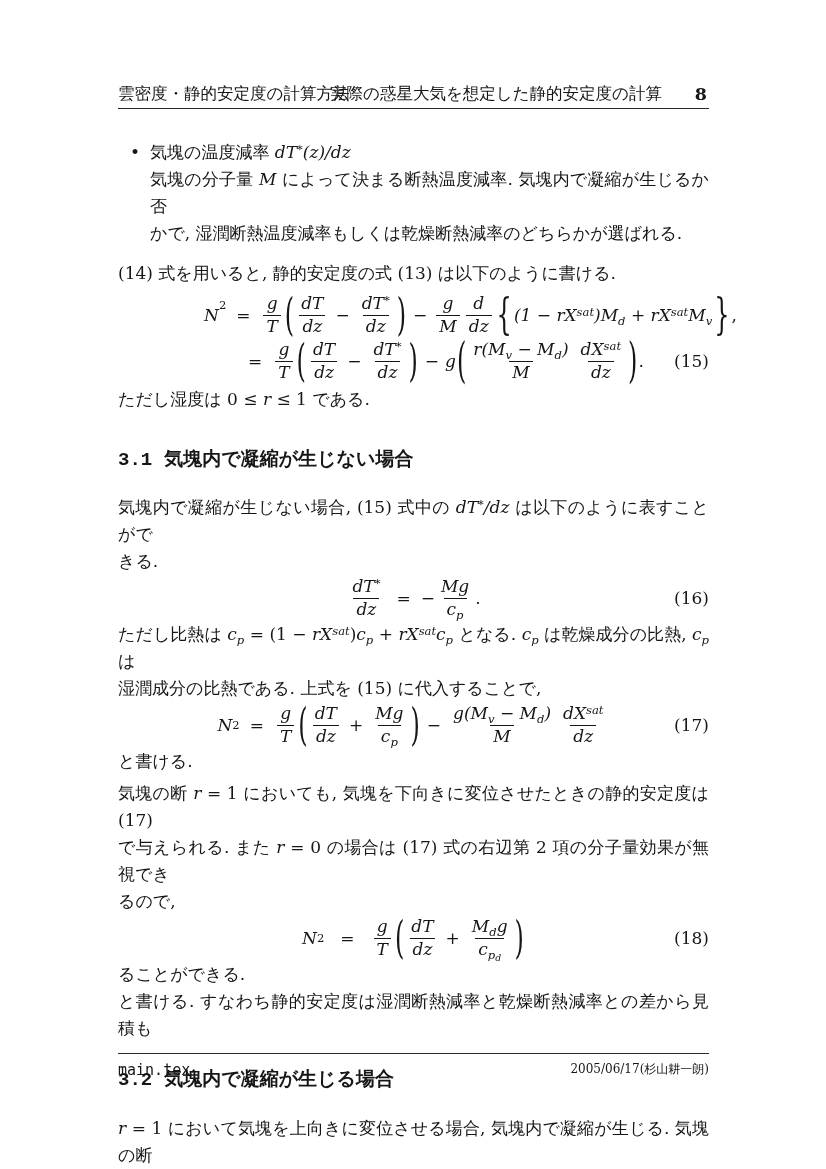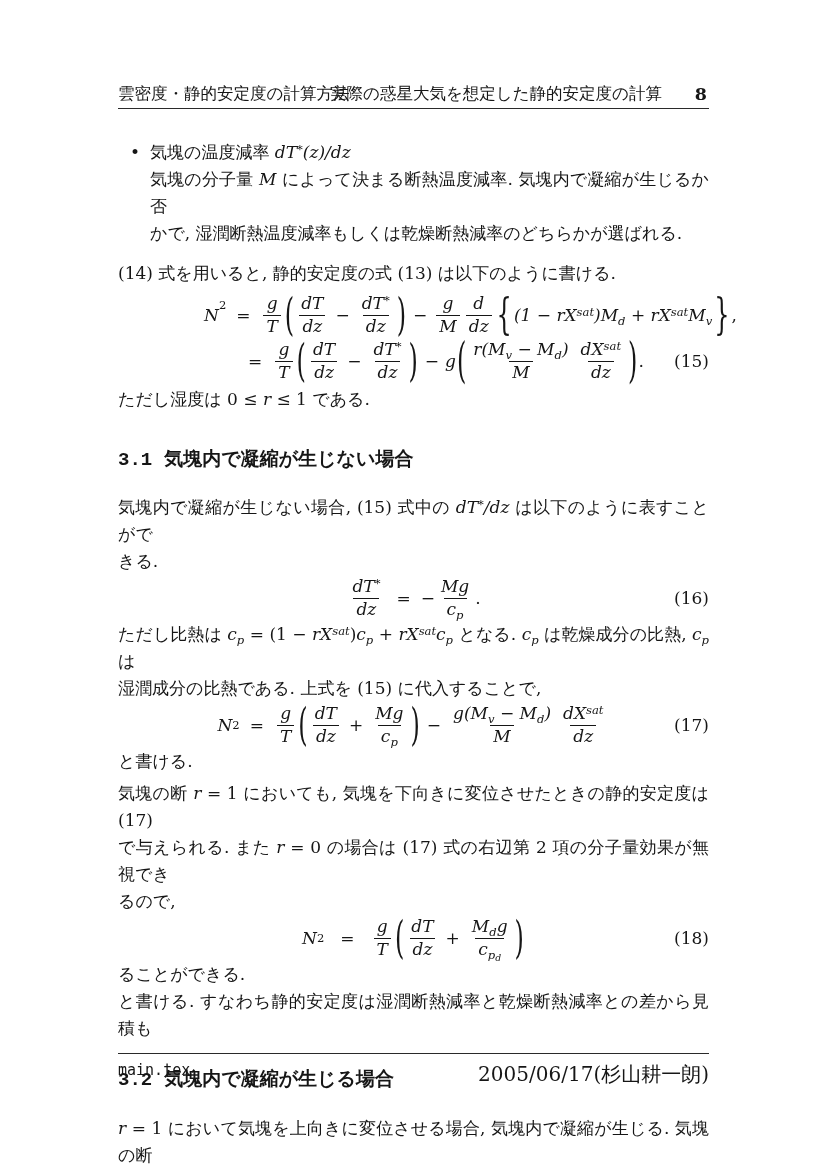--- a/index.html
+++ b/index.html
@@ -72,21 +72,21 @@
   .bp-tall { transform:scaleY(2.05); }
   .bb { display:inline-block; font-style:normal; line-height:1;
         font-size:24px; transform:scaleY(1.8); transform-origin:center; margin:0 2px; }
   .run { white-space:nowrap; }
 
   
   .footer { position:absolute; left:118px; top:1053px; width:591px;
             border-top:1.5px solid #2a2a2a; padding-top:7px;
             display:flex; justify-content:space-between; }
   .f-left { font-family:"DejaVu Sans Mono","Liberation Mono",monospace; font-size:15px; }
-  .f-right { font-size:20px; }
+  .f-right { font-size:12px; }
 </style>
 </head>
 <body>
 
 <div class="page">
   <div class="content">
 
     <div class="header">
       <span class="h-left">雲密度・静的安定度の計算方法</span>
       <span class="h-right">実際の惑星大気を想定した静的安定度の計算</span>

